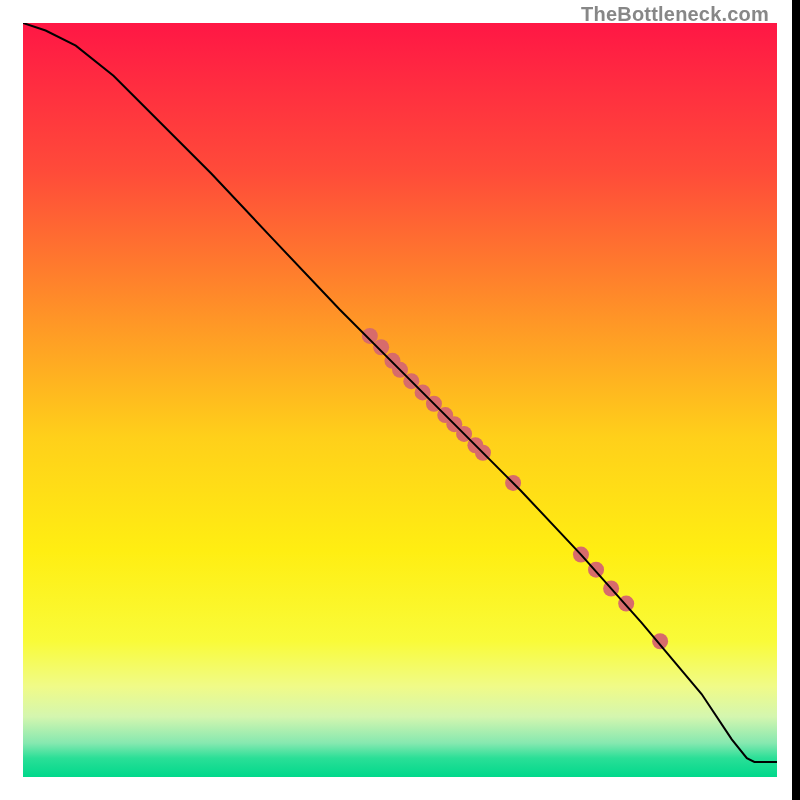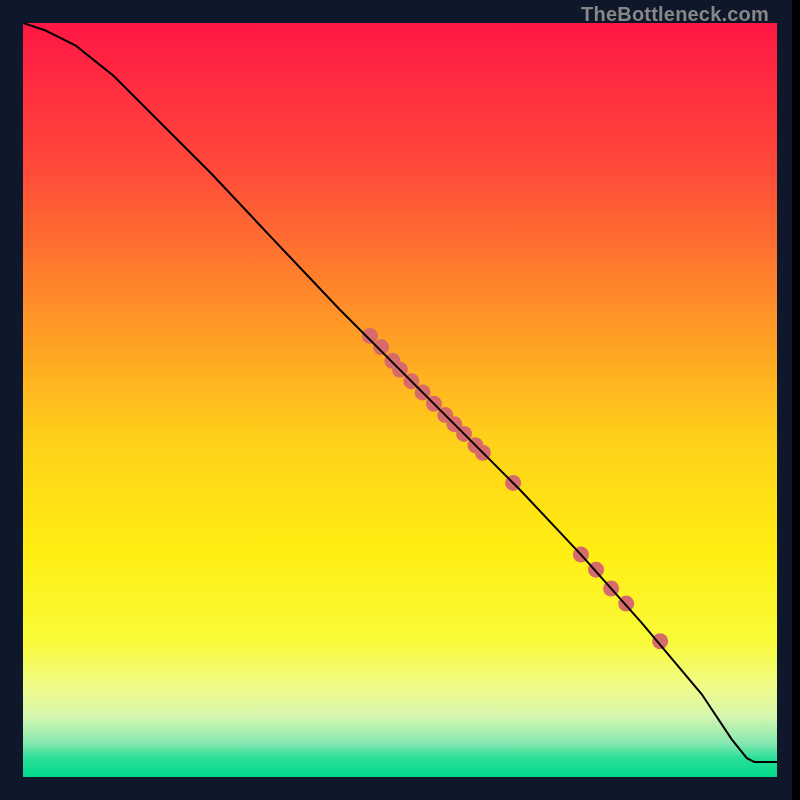--- a/index.html
+++ b/index.html
@@ -7,21 +7,21 @@
     padding: 0;
     width: 800px;
     height: 800px;
     background: #000;
     overflow: hidden;
   }
   .stage {
     position: relative;
     width: 792px;
     height: 800px;
-    background: #0f172a;
+    background: #ffffff;
   }
   .plot {
     position: absolute;
     left: 23px;
     top: 23px;
     width: 754px;
     height: 754px;
   }
   .watermark {
     position: absolute;

